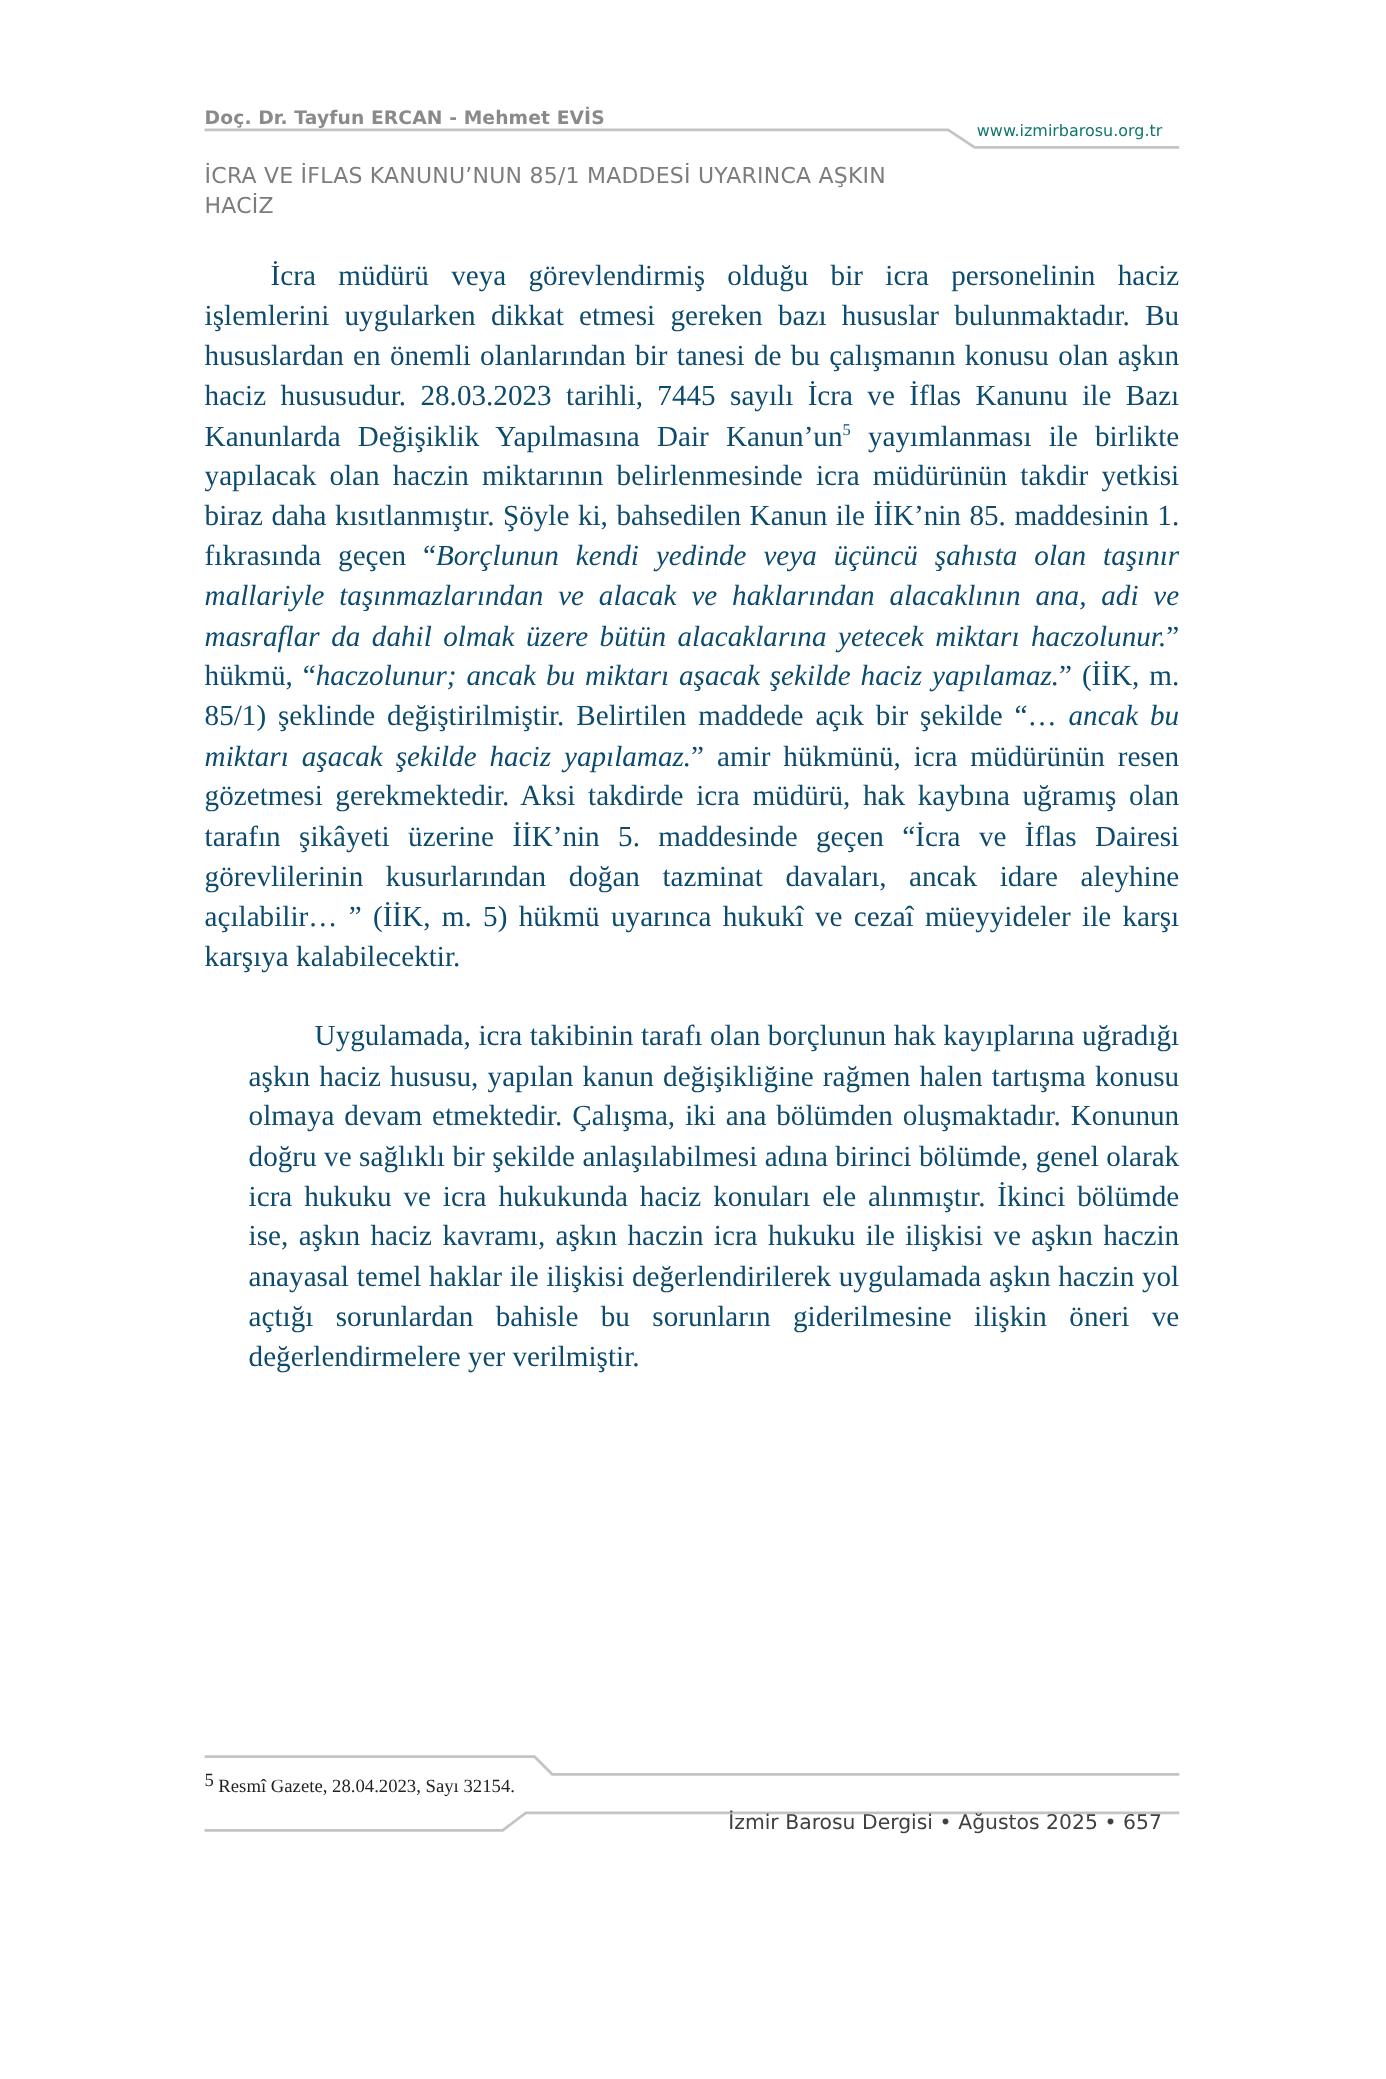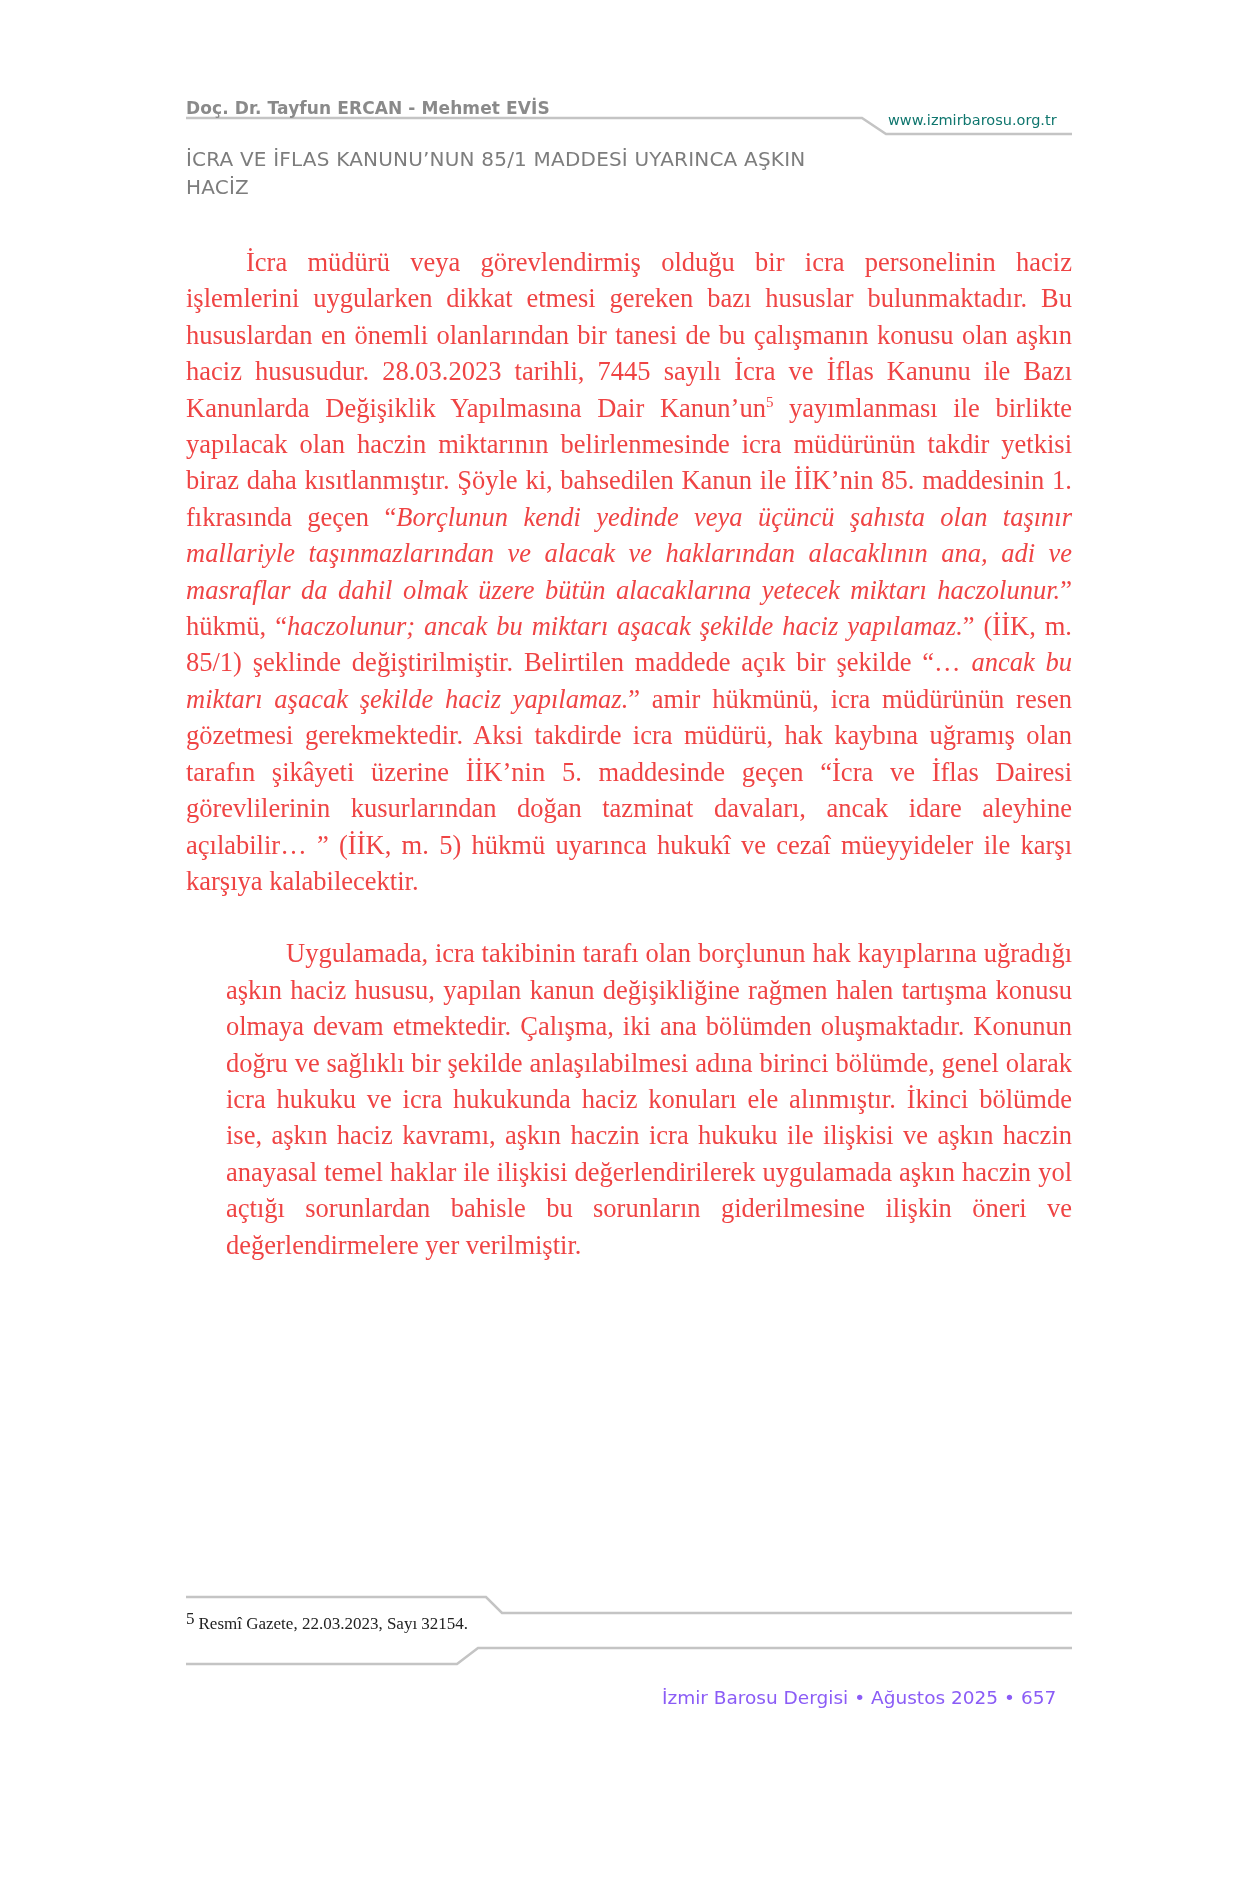--- a/index.html
+++ b/index.html
@@ -53,26 +53,26 @@
       left: 888px;
       top: 112px;
       font-family: "DejaVu Sans", sans-serif;
       font-size: 14.5px;
       color: #0f766e;
       white-space: nowrap;
     }
     .body-text {
       position: absolute;
       left: 186px;
-      top: 244px;
+      top: 232px;
       width: 886px;
       font-family: "Liberation Serif", serif;
       font-size: 26.5px;
       line-height: 36.4px;
-      color: #ef4444;
+      color: #0c4a6e;
     }
     .body-text p {
       margin: 0;
       text-align: justify;
       text-indent: 60px;
       hyphens: manual;
     }
     .body-text p + p {
       margin-top: 36px;
       margin-left: 40px;
@@ -99,23 +99,22 @@
       position: relative;
       top: -5px;
       margin-right: 4px;
     }
     .footer-text {
       position: absolute;
       left: 662px;
       top: 1647px;
       font-family: "DejaVu Sans", sans-serif;
       font-size: 18.5px;
-      color: #8b5cf6;
+      color: #404040;
       white-space: nowrap;
-      margin-top: 40px;
     }
     .footer-text .sep {
       margin: 0 6px;
     }
   </style>
 </head>
 <body>
 
 <div class="page">
 
@@ -131,20 +130,20 @@
   <div class="hdr-authors">Doç. Dr. Tayfun ERCAN  - Mehmet EVİS</div>
   <div class="hdr-title">İCRA VE İFLAS KANUNU’NUN 85/1 MADDESİ UYARINCA AŞKIN HACİZ</div>
   <div class="hdr-url">www.izmirbarosu.org.tr</div>
 
   <div class="body-text">
     <p><span>İcra müdürü veya görevlendirmiş olduğu bir icra personelinin haciz işlemlerini uygularken dikkat etmesi gereken bazı hususlar bulunmak­tadır. Bu hususlardan en önemli olanlarından bir tanesi de bu çalışma­nın konusu olan aşkın haciz hususudur. 28.03.2023 tarihli, 7445 sayılı İcra ve İflas Kanunu ile Bazı Kanunlarda Değişiklik Yapılmasına Dair Kanun’un</span><sup>5</sup><span> yayımlanması ile birlikte yapılacak olan haczin miktarının belirlenmesinde icra müdürünün takdir yetkisi biraz daha kısıtlanmış­tır. Şöyle ki, bahsedilen Kanun ile İİK’nin 85. maddesinin 1. fıkrasında geçen “</span><em>Borçlunun kendi yedinde veya üçüncü şahısta olan taşınır mallariyle taşınmazlarından ve alacak ve haklarından alacaklının ana, adi ve masraf­lar da dahil olmak üzere bütün alacaklarına yetecek miktarı haczolunur.</em><span>” hükmü, “</span><em>haczolunur; ancak bu miktarı aşacak şekilde haciz yapılamaz.</em><span>” (İİK, m. 85/1) şeklinde değiştirilmiştir. Belirtilen maddede açık bir şekilde “… </span><em>ancak bu miktarı aşacak şekilde haciz yapılamaz.</em><span>” amir hük­münü, icra müdürünün resen gözetmesi gerekmektedir. Aksi takdirde icra müdürü, hak kaybına uğramış olan tarafın şikâyeti üzerine İİK’nin 5. maddesinde geçen “İcra ve İflas Dairesi görevlilerinin kusurlarından doğan tazminat davaları, ancak idare aleyhine açılabilir… ” (İİK, m. 5) hükmü uyarınca hukukî ve cezaî müeyyideler ile karşı karşıya kalabile­cektir.</span></p>
     <p><span>Uygulamada, icra takibinin tarafı olan borçlunun hak kayıplarına uğradığı aşkın haciz hususu, yapılan kanun değişikliğine rağmen halen tartışma konusu olmaya devam etmektedir. Çalışma, iki ana bölümden oluşmaktadır. Konunun doğru ve sağlıklı bir şekilde anlaşılabilmesi adı­na birinci bölümde, genel olarak icra hukuku ve icra hukukunda haciz konuları ele alınmıştır. İkinci bölümde ise, aşkın haciz kavramı, aşkın haczin icra hukuku ile ilişkisi ve aşkın haczin anayasal temel haklar ile ilişkisi değerlendirilerek uygulamada aşkın haczin yol açtığı sorunlardan bahisle bu sorunların giderilmesine ilişkin öneri ve değerlendirmelere yer verilmiştir.</span></p>
   </div>
 
   <div class="footnote">
-    <span class="fn-mark">5</span><span>Resmî Gazete, 22.03.2023, Sayı 32154.</span>
+    <span class="fn-mark">5</span><span>Resmî Gazete, 28.04.2023, Sayı 32154.</span>
   </div>
 
   <div class="footer-text">
     <span>İzmir Barosu Dergisi</span><span class="sep">•</span><span>Ağustos 2025</span><span class="sep">•</span><span>657</span>
   </div>
 
 </div>
 
 </body></html>

